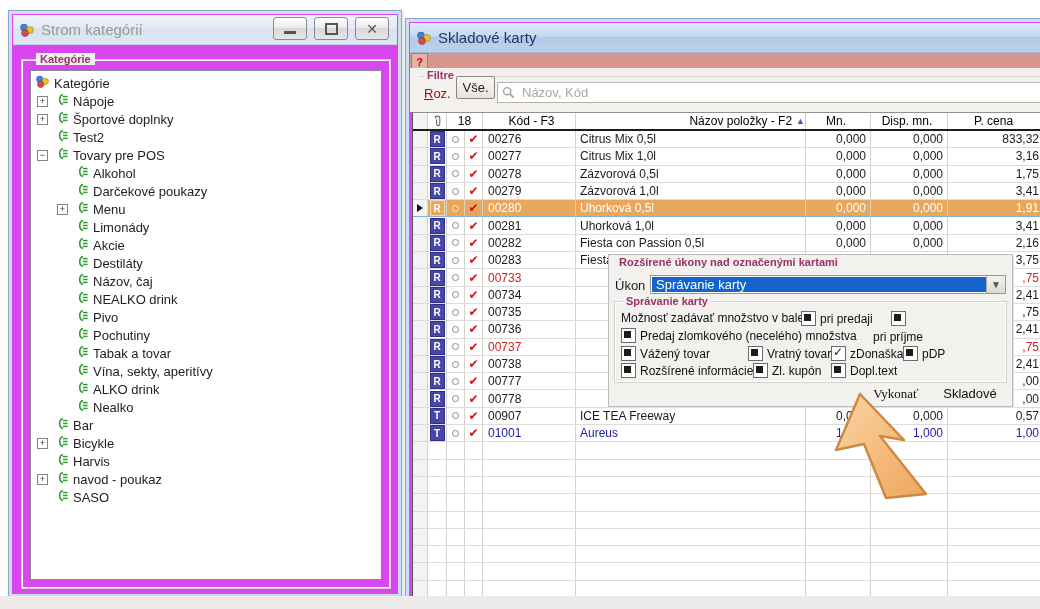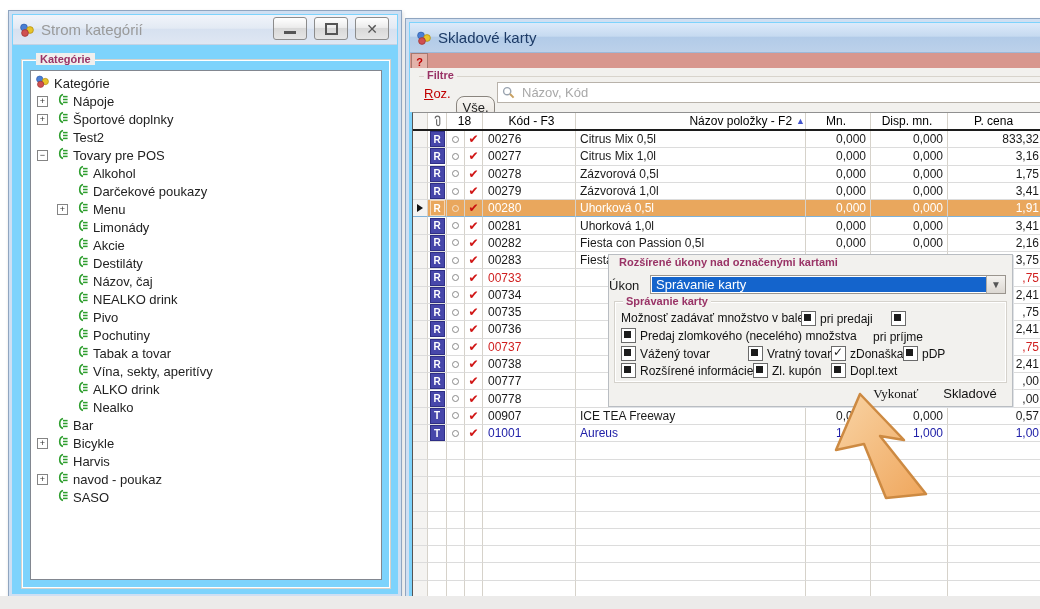--- a/index.html
+++ b/index.html
@@ -1,20 +1,20 @@
 <!DOCTYPE html>
 <html><head>
 <meta charset="utf-8">
 <style>
   html,body{margin:0;padding:0;}
   body{width:1040px;height:609px;position:relative;overflow:hidden;background:#ffffff;
        font-family:"Liberation Sans","DejaVu Sans",sans-serif;-webkit-font-smoothing:antialiased;}
 
   
-  .win{position:absolute;background:#7dd3fc;border:1px solid #8fa5c0;
+  .win{position:absolute;background:#d946ef;border:1px solid #8fa5c0;
        box-shadow:inset 0 0 0 3px #cfdff2, 1px 2px 4px rgba(0,0,0,.15);}
   .titlebar{position:absolute;left:4px;right:4px;top:4px;height:30px;
        display:flex;align-items:center;gap:6px;padding-left:6px;box-sizing:border-box;}
   .tb-active{background:linear-gradient(#dceafa,#c6daf0 45%,#b2cbe8 50%,#bcd1ea);border-bottom:1px solid #9db8d8;}
   .tb-inactive{background:linear-gradient(#f1f4fa,#e3eaf4 45%,#d7e1f0 50%,#dfe7f3);border-bottom:1px solid #c4d2e4;}
   .tb-title{font-size:15px;}
   .tb-active .tb-title{color:#1c3a66;}
   .tb-inactive .tb-title{color:#9a9a9a;}
   .winbtn{width:32px;height:21px;border:1px solid #8c8c8c;border-radius:3px;
        background:linear-gradient(#ffffff,#ececec 45%,#d8d8d8 50%,#e6e6e6);
@@ -43,21 +43,21 @@
   #salmon-strip{position:absolute;left:4px;right:0;top:34px;height:15px;background:#d8978e;}
   #help-btn{position:absolute;left:1px;top:0px;width:15px;height:15px;background:#e3b3aa;
        border:1px solid #a8786e;color:#c00000;font-weight:bold;font-size:11px;
        display:flex;align-items:center;justify-content:center;}
   #filter-zone{position:absolute;left:4px;right:0;top:49px;height:44px;background:#f2f1ee;}
   #filter-frame{position:absolute;left:9px;right:5px;top:8px;bottom:2px;border-top:1px solid #d8d4cc;}
   #filter-label{position:absolute;left:14px;top:1px;background:#f2f1ee;padding:0 3px;
        font-size:11px;font-weight:bold;color:#993366;}
   #roz-link{position:absolute;left:14px;top:18px;font-size:13px;color:#c00000;}
   #roz-link .u{text-decoration:underline;}
-  #vse-btn{position:absolute;left:46px;top:28px;width:37px;height:21px;border:1px solid #8a857e;border-radius:8px;
+  #vse-btn{position:absolute;left:46px;top:8px;width:37px;height:21px;border:1px solid #8a857e;border-radius:2px;
        background:linear-gradient(#f8f6f3,#e8e4de);font-size:13px;color:#222;
        display:flex;align-items:center;justify-content:center;}
   #search-box{position:absolute;left:87px;top:14px;right:5px;height:21px;background:#fff;
        border:1px solid #b8b2aa;display:flex;align-items:center;gap:5px;padding-left:4px;box-sizing:border-box;}
   #search-input{border:none;outline:none;flex:1;font-size:13px;color:#333;background:transparent;
        font-family:"Liberation Sans",sans-serif;}
   #search-input::placeholder{color:#a8a8a8;}
 
   
   #table{position:absolute;left:6px;right:0;top:93px;bottom:0;background:#fff;
@@ -88,21 +88,21 @@
   .tr.sel .chk{color:#c81010;}
   .row-arrow{width:0;height:0;border-left:6px solid #111;border-top:4px solid transparent;border-bottom:4px solid transparent;}
   .style-red .c-code,.style-red .c-price{color:#d02020;}
   .style-blue .c-code,.style-blue .c-name,.style-blue .c-mn,.style-blue .c-disp,.style-blue .c-price{color:#2020a8;}
   .sort-arrow{color:#4455cc;font-size:9px;margin-left:4px;}
 
   
   #popup{position:absolute;left:202px;top:235px;width:403px;height:151px;background:#f2f1ee;
        border:1px solid #b9bdc2;box-shadow:1px 1px 0 #dfe2e6;font-size:12px;}
   #popup-title{position:absolute;left:10px;top:1px;font-size:11px;font-weight:bold;color:#993366;}
-  #ukon-label{position:absolute;left:0;top:23px;color:#1a1a1a;font-size:13px;}
+  #ukon-label{position:absolute;left:6px;top:23px;color:#1a1a1a;font-size:13px;}
   #combo{position:absolute;left:41px;top:20px;width:356px;height:19px;background:#fff;
        border:1px solid #9a958e;display:flex;box-sizing:border-box;}
   #combo-value{flex:1;background:#1464cc;color:#fff;font-size:13px;display:flex;align-items:center;
        padding-left:4px;margin:1px 0 1px 1px;}
   #combo-btn{flex:0 0 18px;background:linear-gradient(#f4f2ef,#dcd8d2);border-left:1px solid #b0aba4;
        color:#555;font-size:10px;display:flex;align-items:center;justify-content:center;}
   #popup-group{position:absolute;left:5px;top:46px;width:391px;height:80px;
        border:1px solid #d5d2cc;box-shadow:inset 0 0 0 1px #ffffff;}
   #popup-group-label{position:absolute;left:8px;top:-7px;background:#f2f1ee;padding:0 3px;
        font-size:11px;font-weight:bold;color:#993366;}

